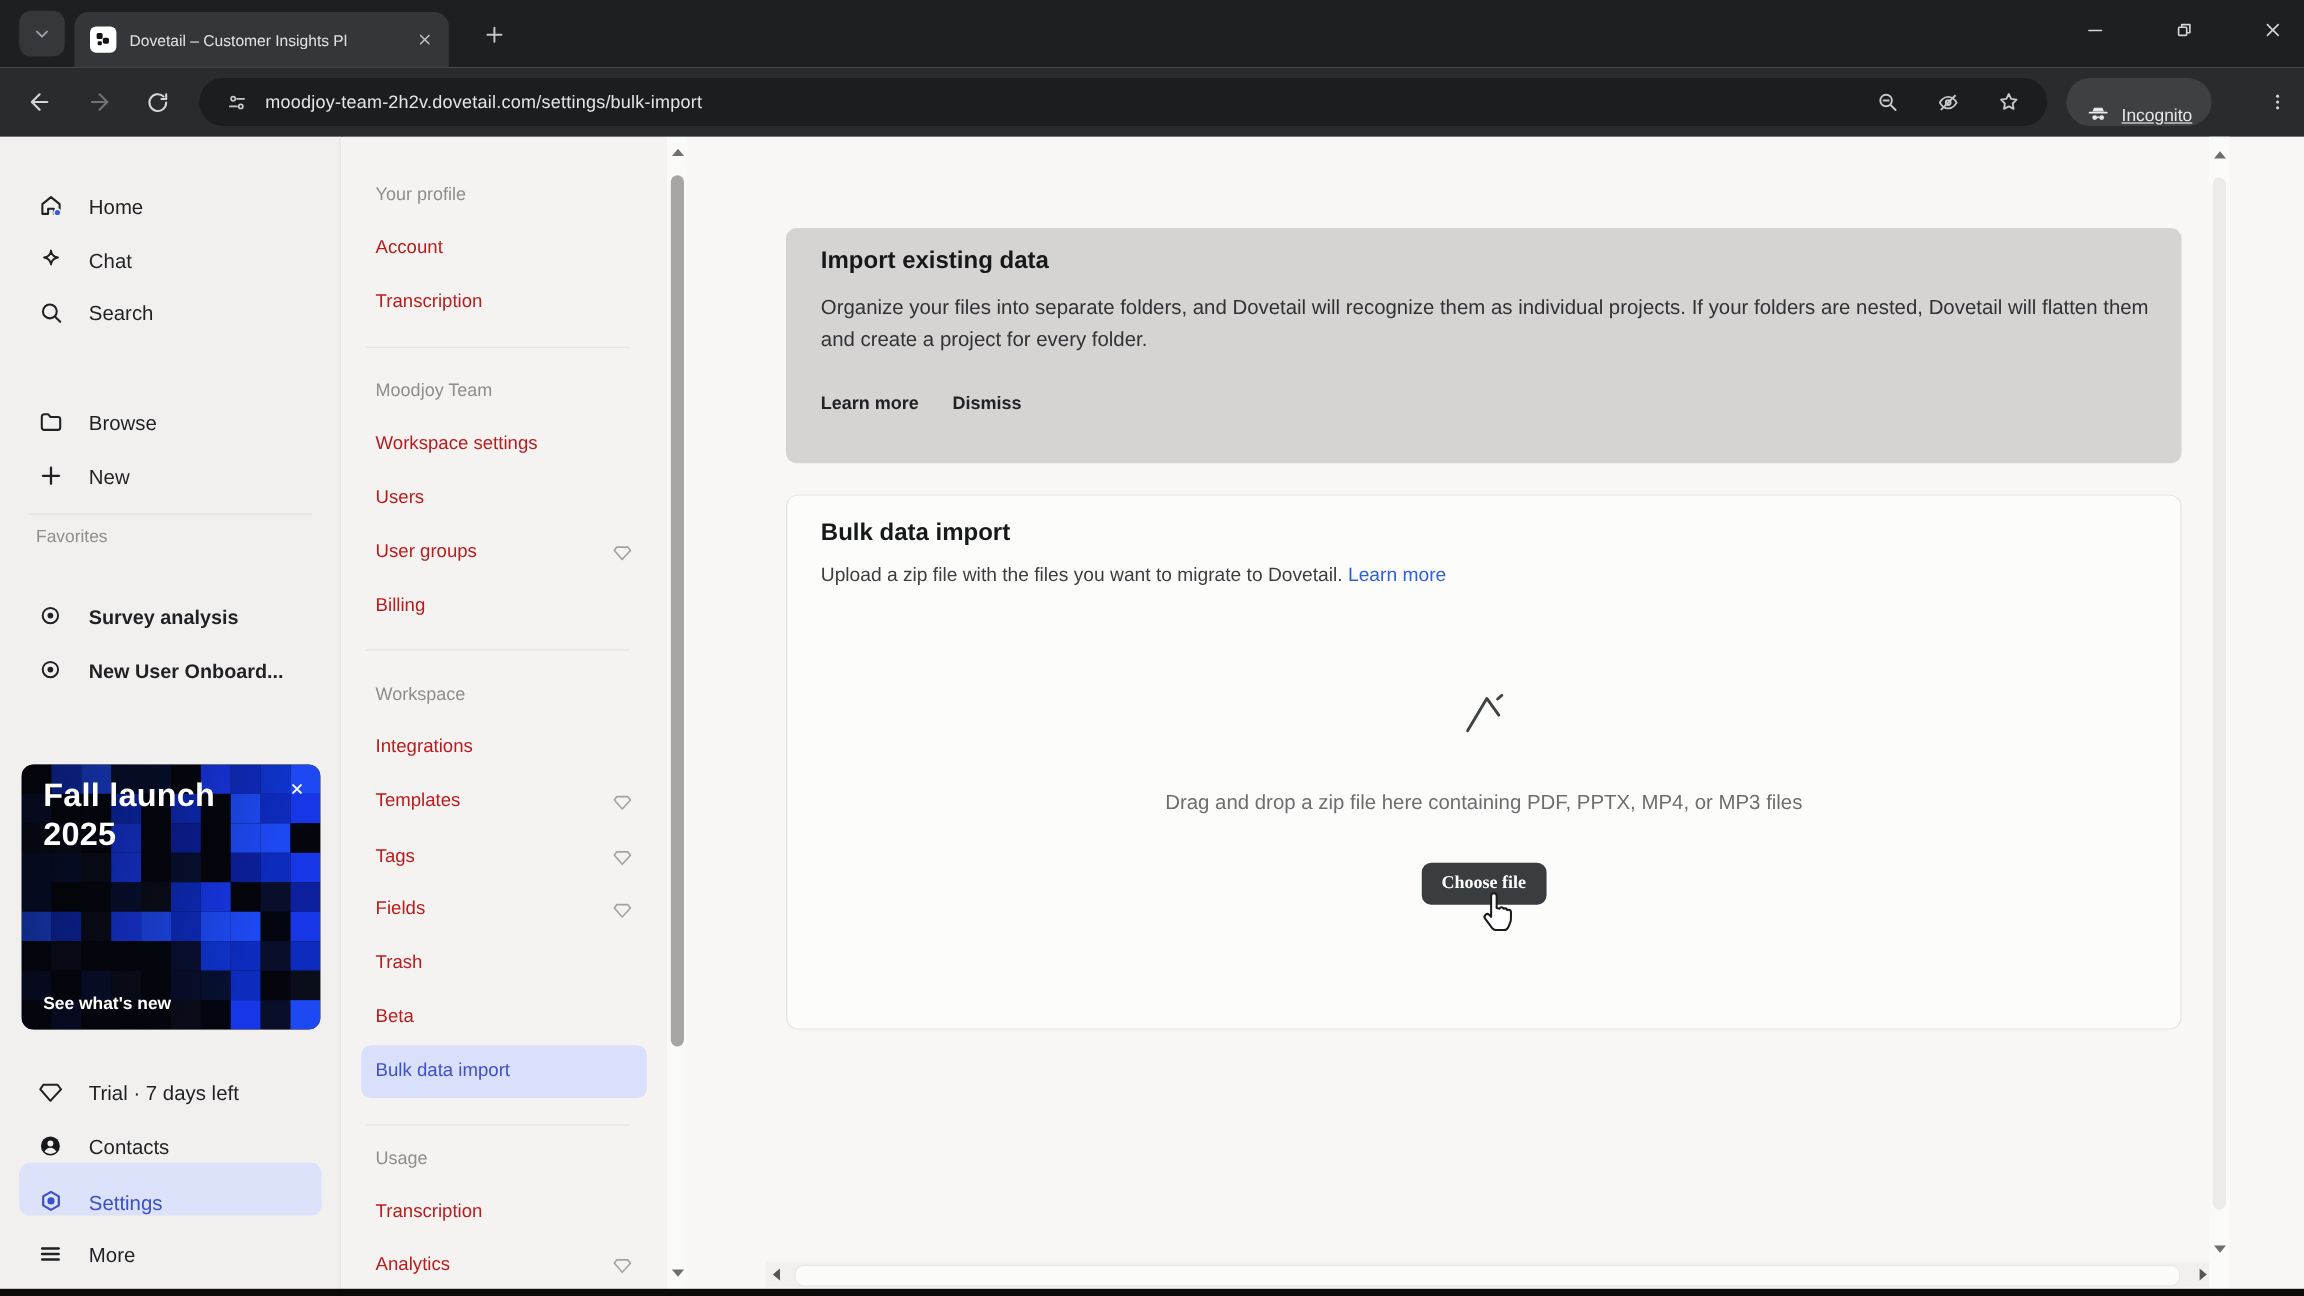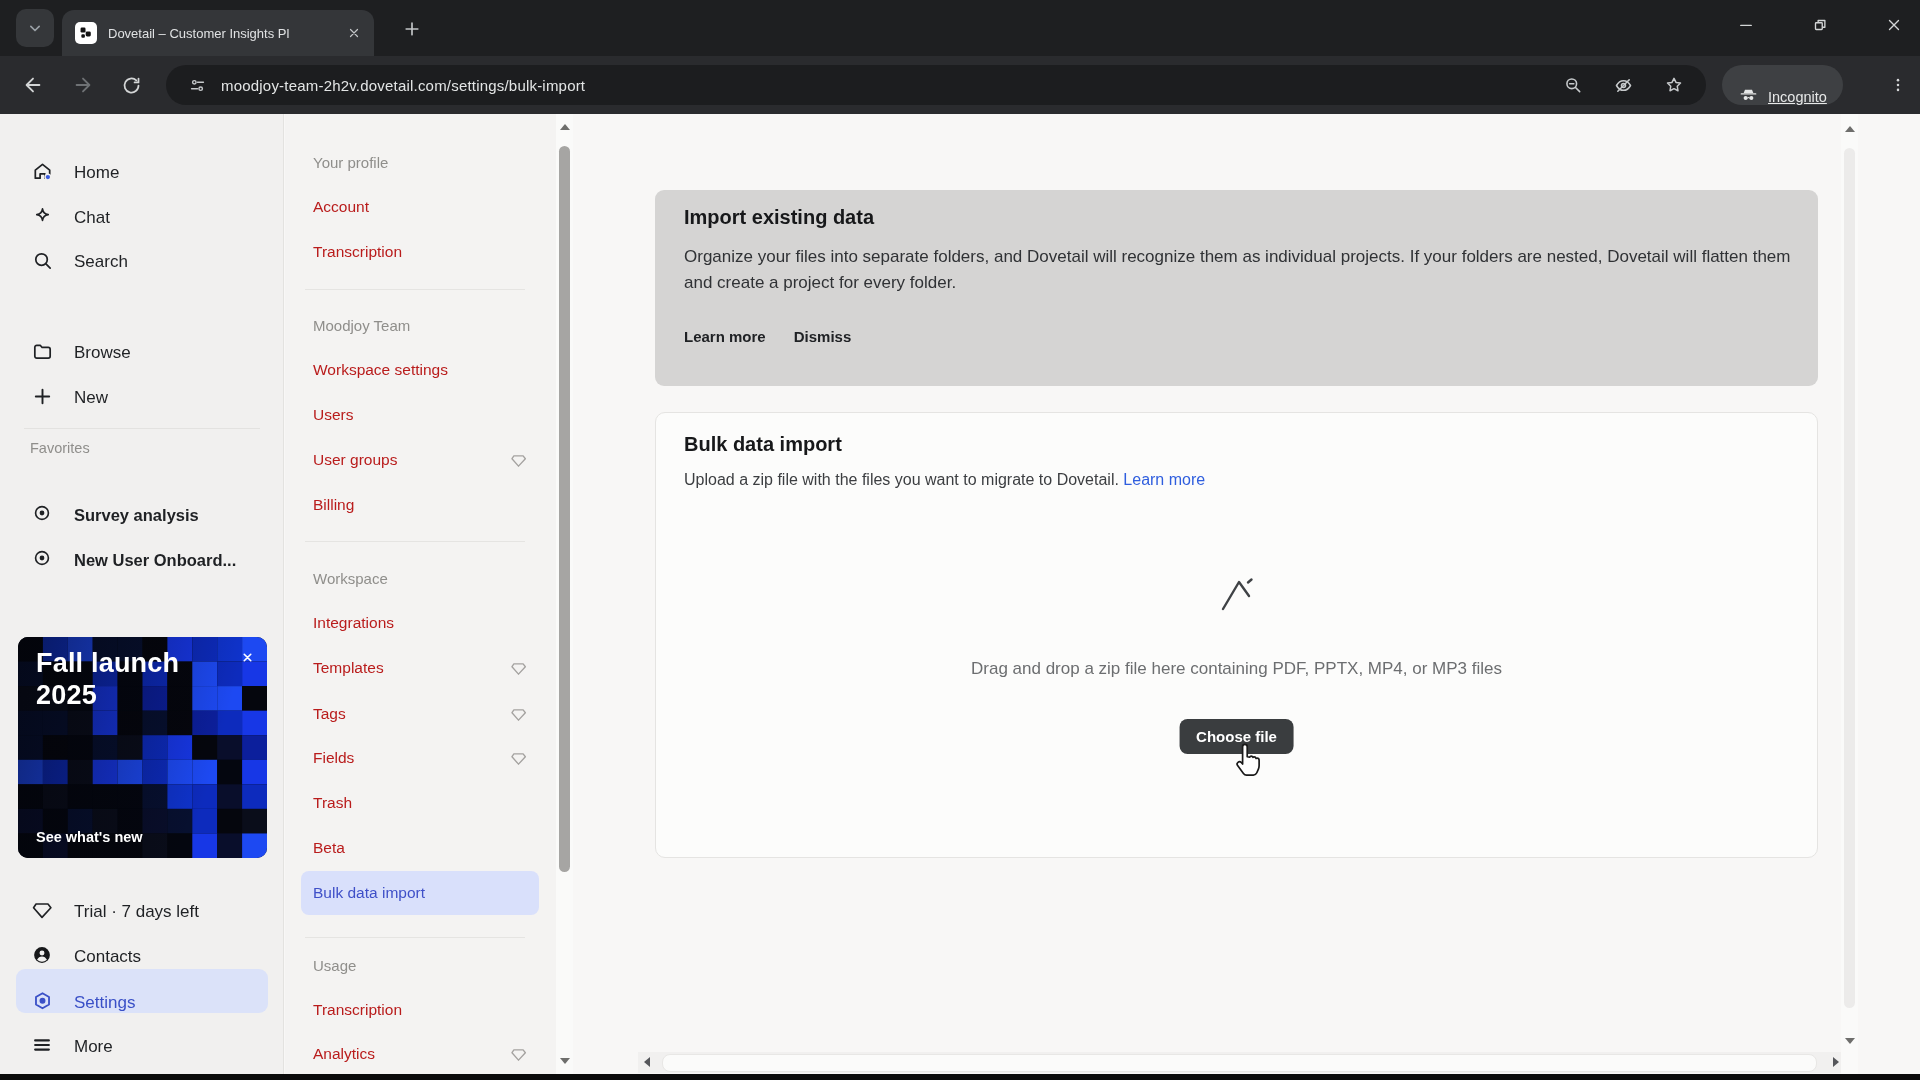--- a/index.html
+++ b/index.html
@@ -1,19 +1,19 @@
 <!DOCTYPE html>
 <html><head>
 <meta charset="utf-8">
 <style>
   html,body{margin:0;padding:0;background:#000;}
   .screen{position:relative;width:1920px;height:1080px;overflow:hidden;background:#f8f7f6;
     font-family:"Liberation Sans",sans-serif;-webkit-font-smoothing:antialiased;}
   svg{display:block;}
-  button{font-family:Liberation Sans, sans-serif;cursor:default;}
+  button{font-family:Liberation Serif, serif;cursor:default;}
 
   
   .tabstrip{position:absolute;top:0;left:0;width:100%;height:56px;background:#1e1f21;}
   .tsbtn{position:absolute;left:16px;top:9px;width:38px;height:38px;border:none;border-radius:10px;
     background:#35373a;display:flex;align-items:center;justify-content:center;color:#9aa0a6;padding:0;}
   .tab{position:absolute;left:62px;top:10px;width:312px;height:46px;background:#343639;
     border-radius:12px 12px 0 0;display:flex;align-items:center;padding:0 10px 0 13px;box-sizing:border-box;}
   .favicon{width:22px;height:22px;background:#fff;border-radius:5px;flex:none;display:flex;align-items:center;justify-content:center;}
   .tab-title{margin-left:11px;font-size:13px;color:#e0e2e3;white-space:nowrap;overflow:hidden;flex:1;
     -webkit-mask-image:linear-gradient(to right,#000 82%,transparent);mask-image:linear-gradient(to right,#000 82%,transparent);}

